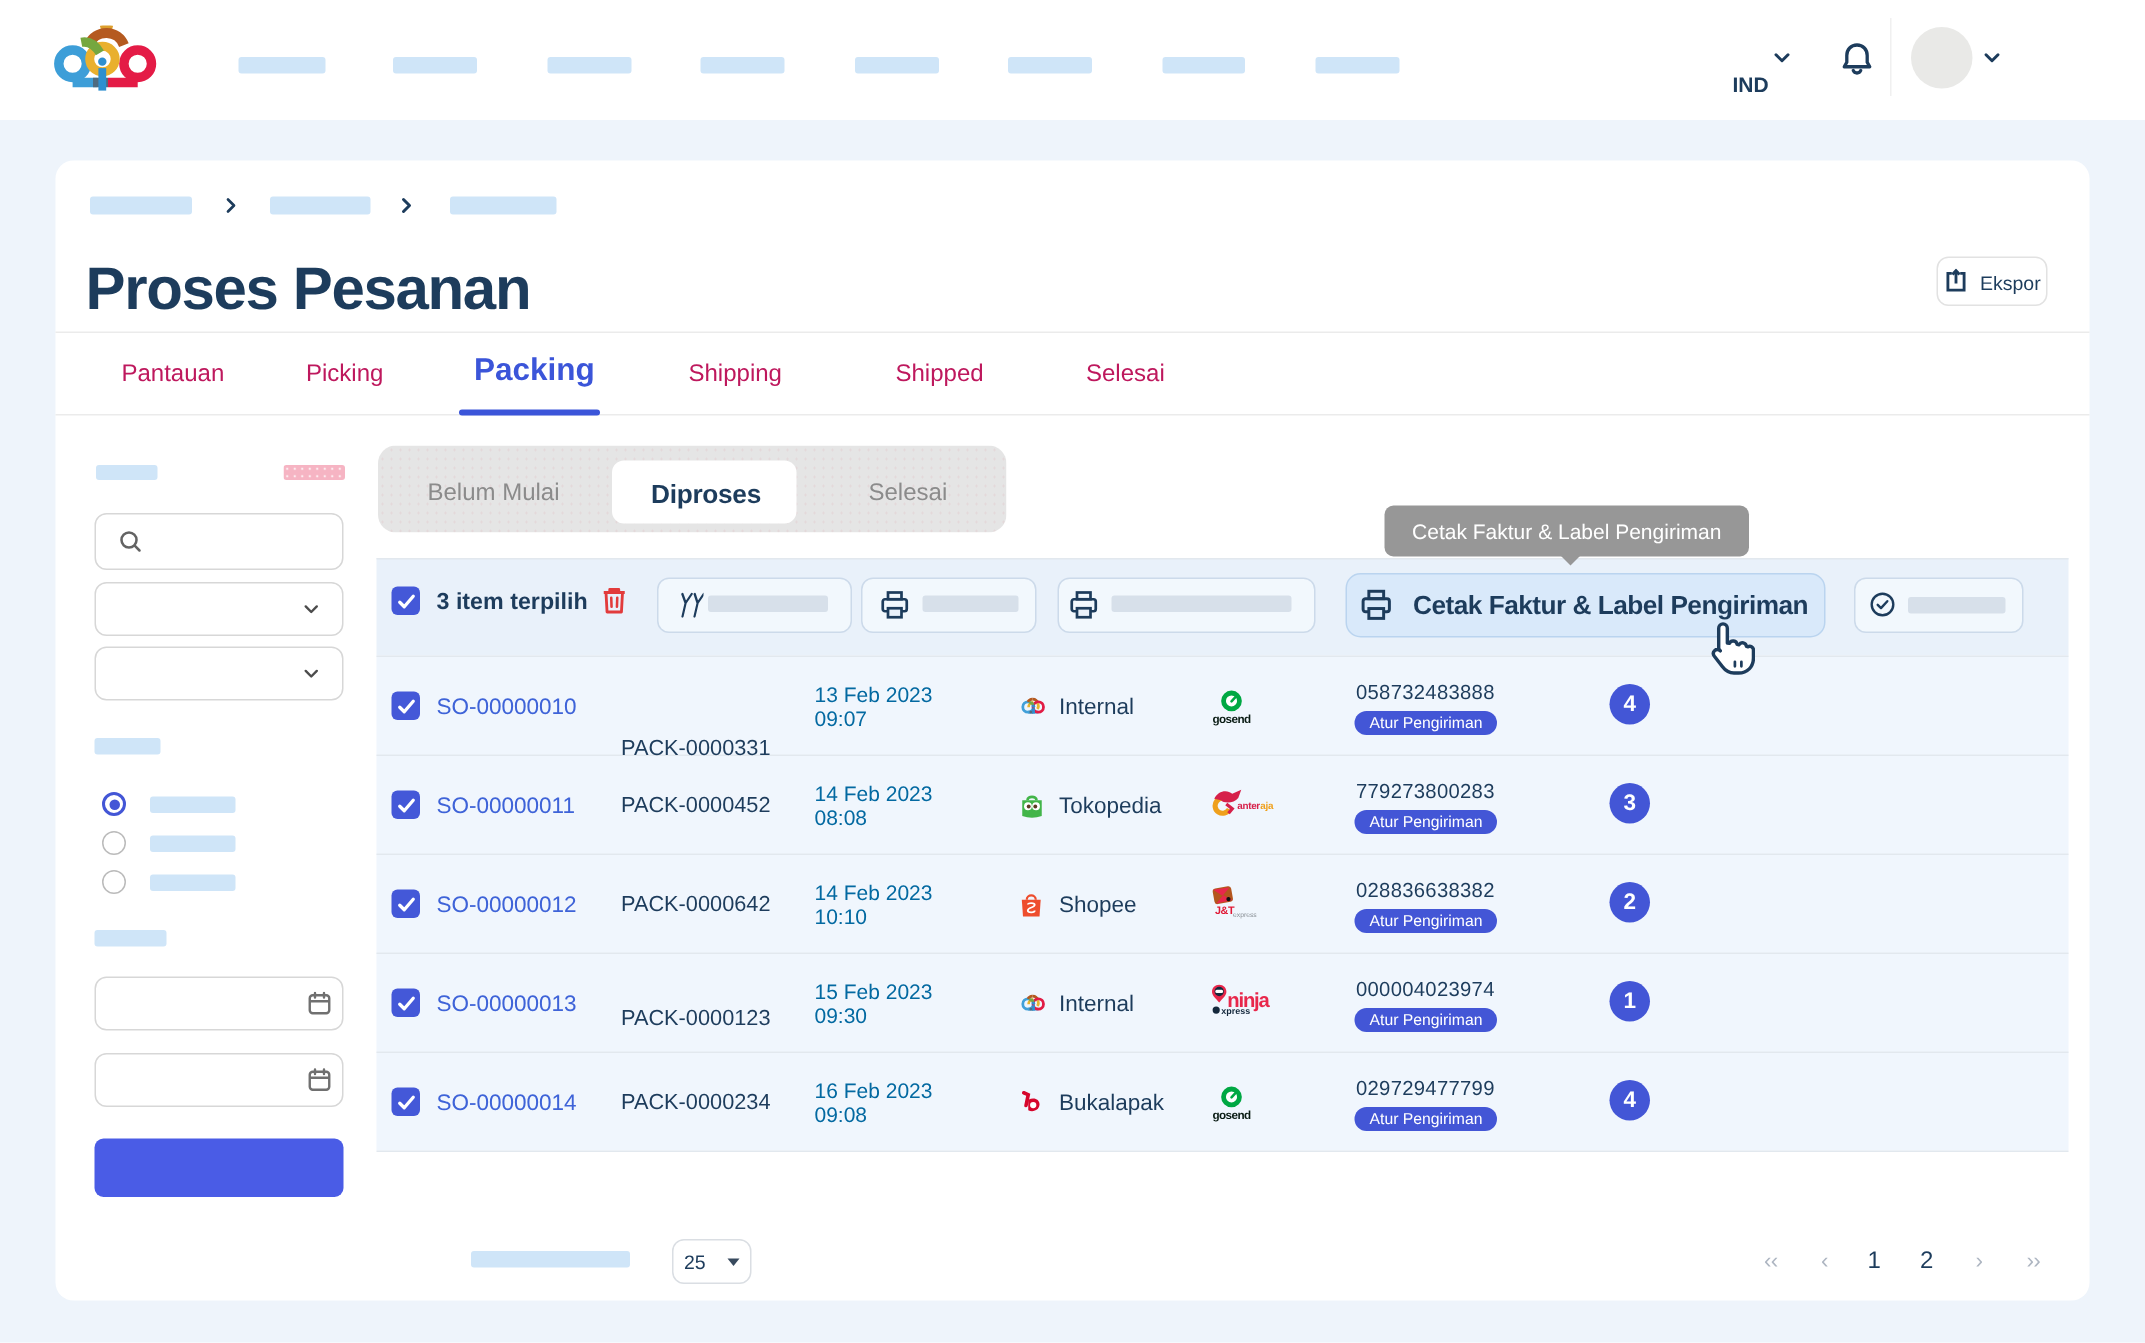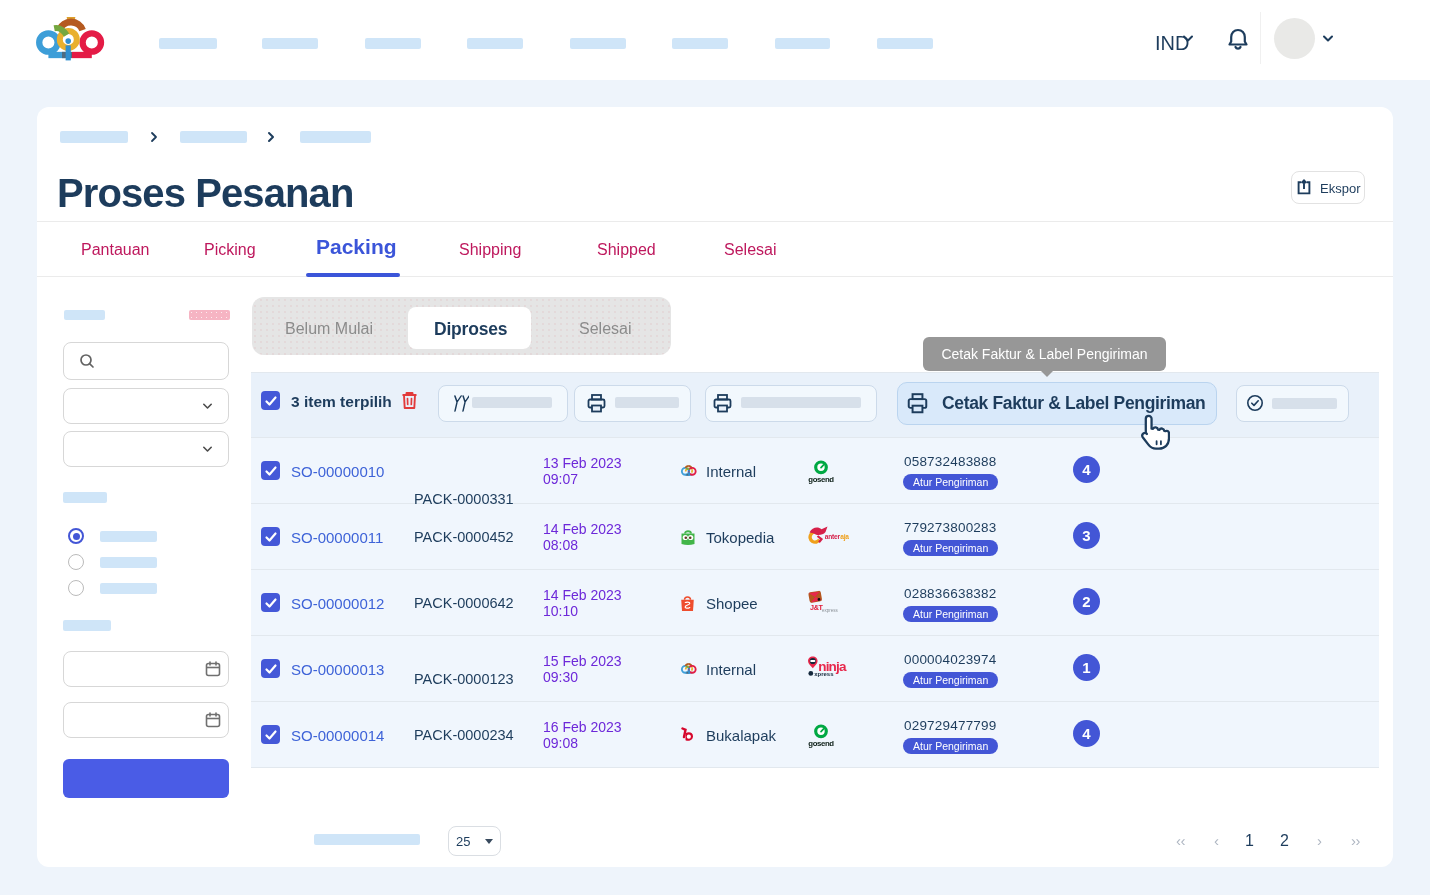--- a/index.html
+++ b/index.html
@@ -15,21 +15,21 @@
   .tabtxt { position:absolute; top:241px; font-size:16px; color:#be185d; }
   
   .inp { position:absolute; left:63px; width:166px; background:#fff; border:1px solid #d7d7d7; border-radius:8px; }
   .btn { position:absolute; background:#f2f8fd; border:1px solid #ccdaea; border-radius:8px; }
   .bsk { position:absolute; background:#d7e0ea; border-radius:2px; height:11px; }
   .row { position:absolute; left:251px; width:1128px; height:66px; background:#f0f6fd; border-top:1px solid #e2e8ee; }
   .cbx { position:absolute; width:19px; height:19px; background:#4458d8; border-radius:4px; }
   .cbx svg { position:absolute; left:2.5px; top:3px; }
   .so { position:absolute; font-size:15px; color:#3e63d8; }
   .pack { position:absolute; font-size:14.5px; color:#1d3c5c; }
-  .dt { position:absolute; font-size:14px; color:#6d28d9; line-height:16px; }
+  .dt { position:absolute; font-size:14px; color:#0369a1; line-height:16px; }
   .mpl { position:absolute; font-size:15px; color:#1d3c5c; }
   .trk { position:absolute; font-size:13.5px; color:#1d3c5c; letter-spacing:0.2px; }
   .pill { position:absolute; height:16px; background:#4356d6; border-radius:8px; color:#fff; font-size:10.5px; line-height:16px; padding:0 10px; }
   .badge { position:absolute; width:27px; height:27px; background:#4356d6; border-radius:50%; color:#fff; font-size:15px; font-weight:bold; text-align:center; line-height:27px; }
 </style>
 </head>
 <body>
 
 <div id="hdr">
   <svg class="abs" style="left:36px; top:17px;" width="69" height="45" viewBox="0 0 69 45">
@@ -48,21 +48,21 @@
     </g>
   </svg>
   <div class="sk" style="left:159px; top:38px; width:58px; height:11px;"></div>
   <div class="sk" style="left:262px; top:38px; width:56px; height:11px;"></div>
   <div class="sk" style="left:365px; top:38px; width:56px; height:11px;"></div>
   <div class="sk" style="left:467px; top:38px; width:56px; height:11px;"></div>
   <div class="sk" style="left:570px; top:38px; width:56px; height:11px;"></div>
   <div class="sk" style="left:672px; top:38px; width:56px; height:11px;"></div>
   <div class="sk" style="left:775px; top:38px; width:55px; height:11px;"></div>
   <div class="sk" style="left:877px; top:38px; width:56px; height:11px;"></div>
-  <div class="abs navy" style="left:1155px; top:32px; font-size:20px; font-weight:normal;">IND</div>
+  <div class="abs navy" style="left:1155px; top:48px; font-size:14px; font-weight:bold;">IND</div>
   <svg class="abs" style="left:1182px; top:34px;" width="12" height="9" viewBox="0 0 12 9">
       <path d="M2 2.5 L6 6.5 L10 2.5" stroke="#1d3c5c" stroke-width="2" fill="none" stroke-linecap="round" stroke-linejoin="round"></path>
     </svg>
   <svg class="abs" style="left:1227px; top:27px;" width="22" height="24" viewBox="0 0 22 24">
     <path d="M11 3 C7 3 4.2 6 4.2 10 L4.2 14.5 L2.5 17.5 L19.5 17.5 L17.8 14.5 L17.8 10 C17.8 6 15 3 11 3 Z" fill="none" stroke="#1d3c5c" stroke-width="2.2" stroke-linejoin="round"></path>
     <path d="M8.5 20 A 2.7 2.7 0 0 0 13.5 20" fill="none" stroke="#1d3c5c" stroke-width="2.2" stroke-linecap="round"></path>
   </svg>
   <div class="abs" style="left:1260px; top:12px; width:1px; height:52px; background:#f0f0f0;"></div>
   <div class="abs" style="left:1274px; top:18px; width:41px; height:41px; border-radius:50%; background:#e9e9e7;"></div>
   <svg class="abs" style="left:1322px; top:34px;" width="12" height="9" viewBox="0 0 12 9">

